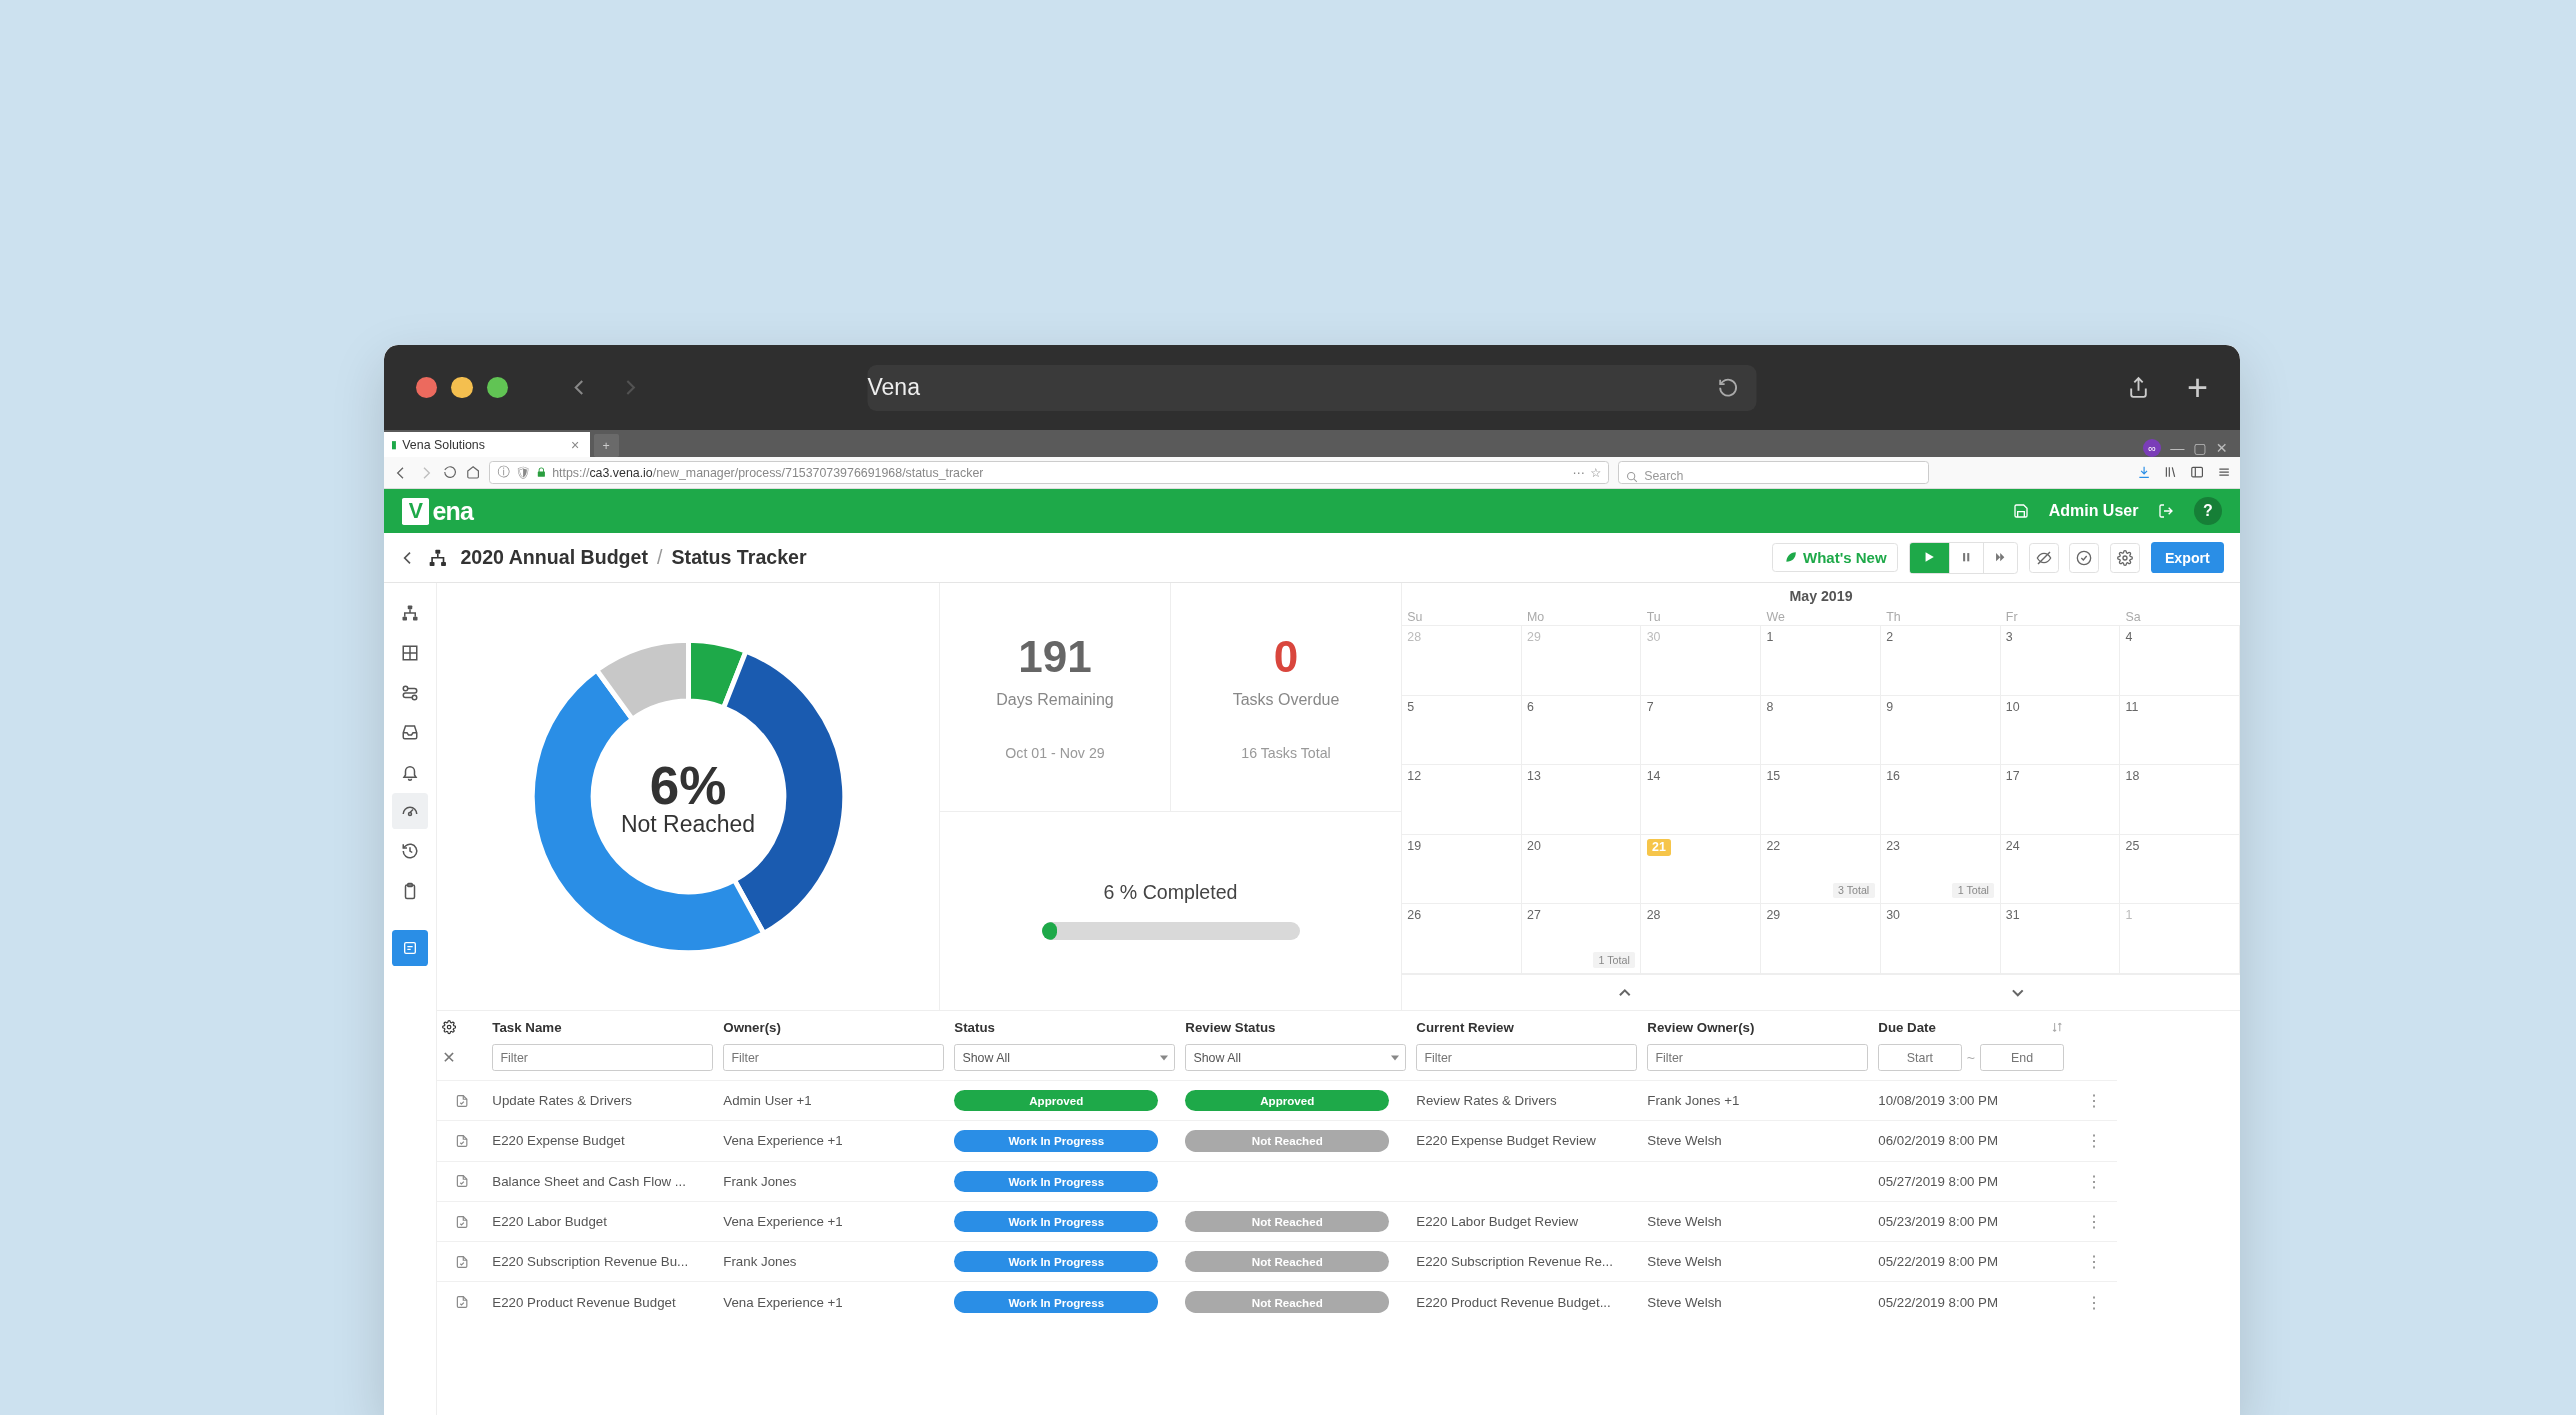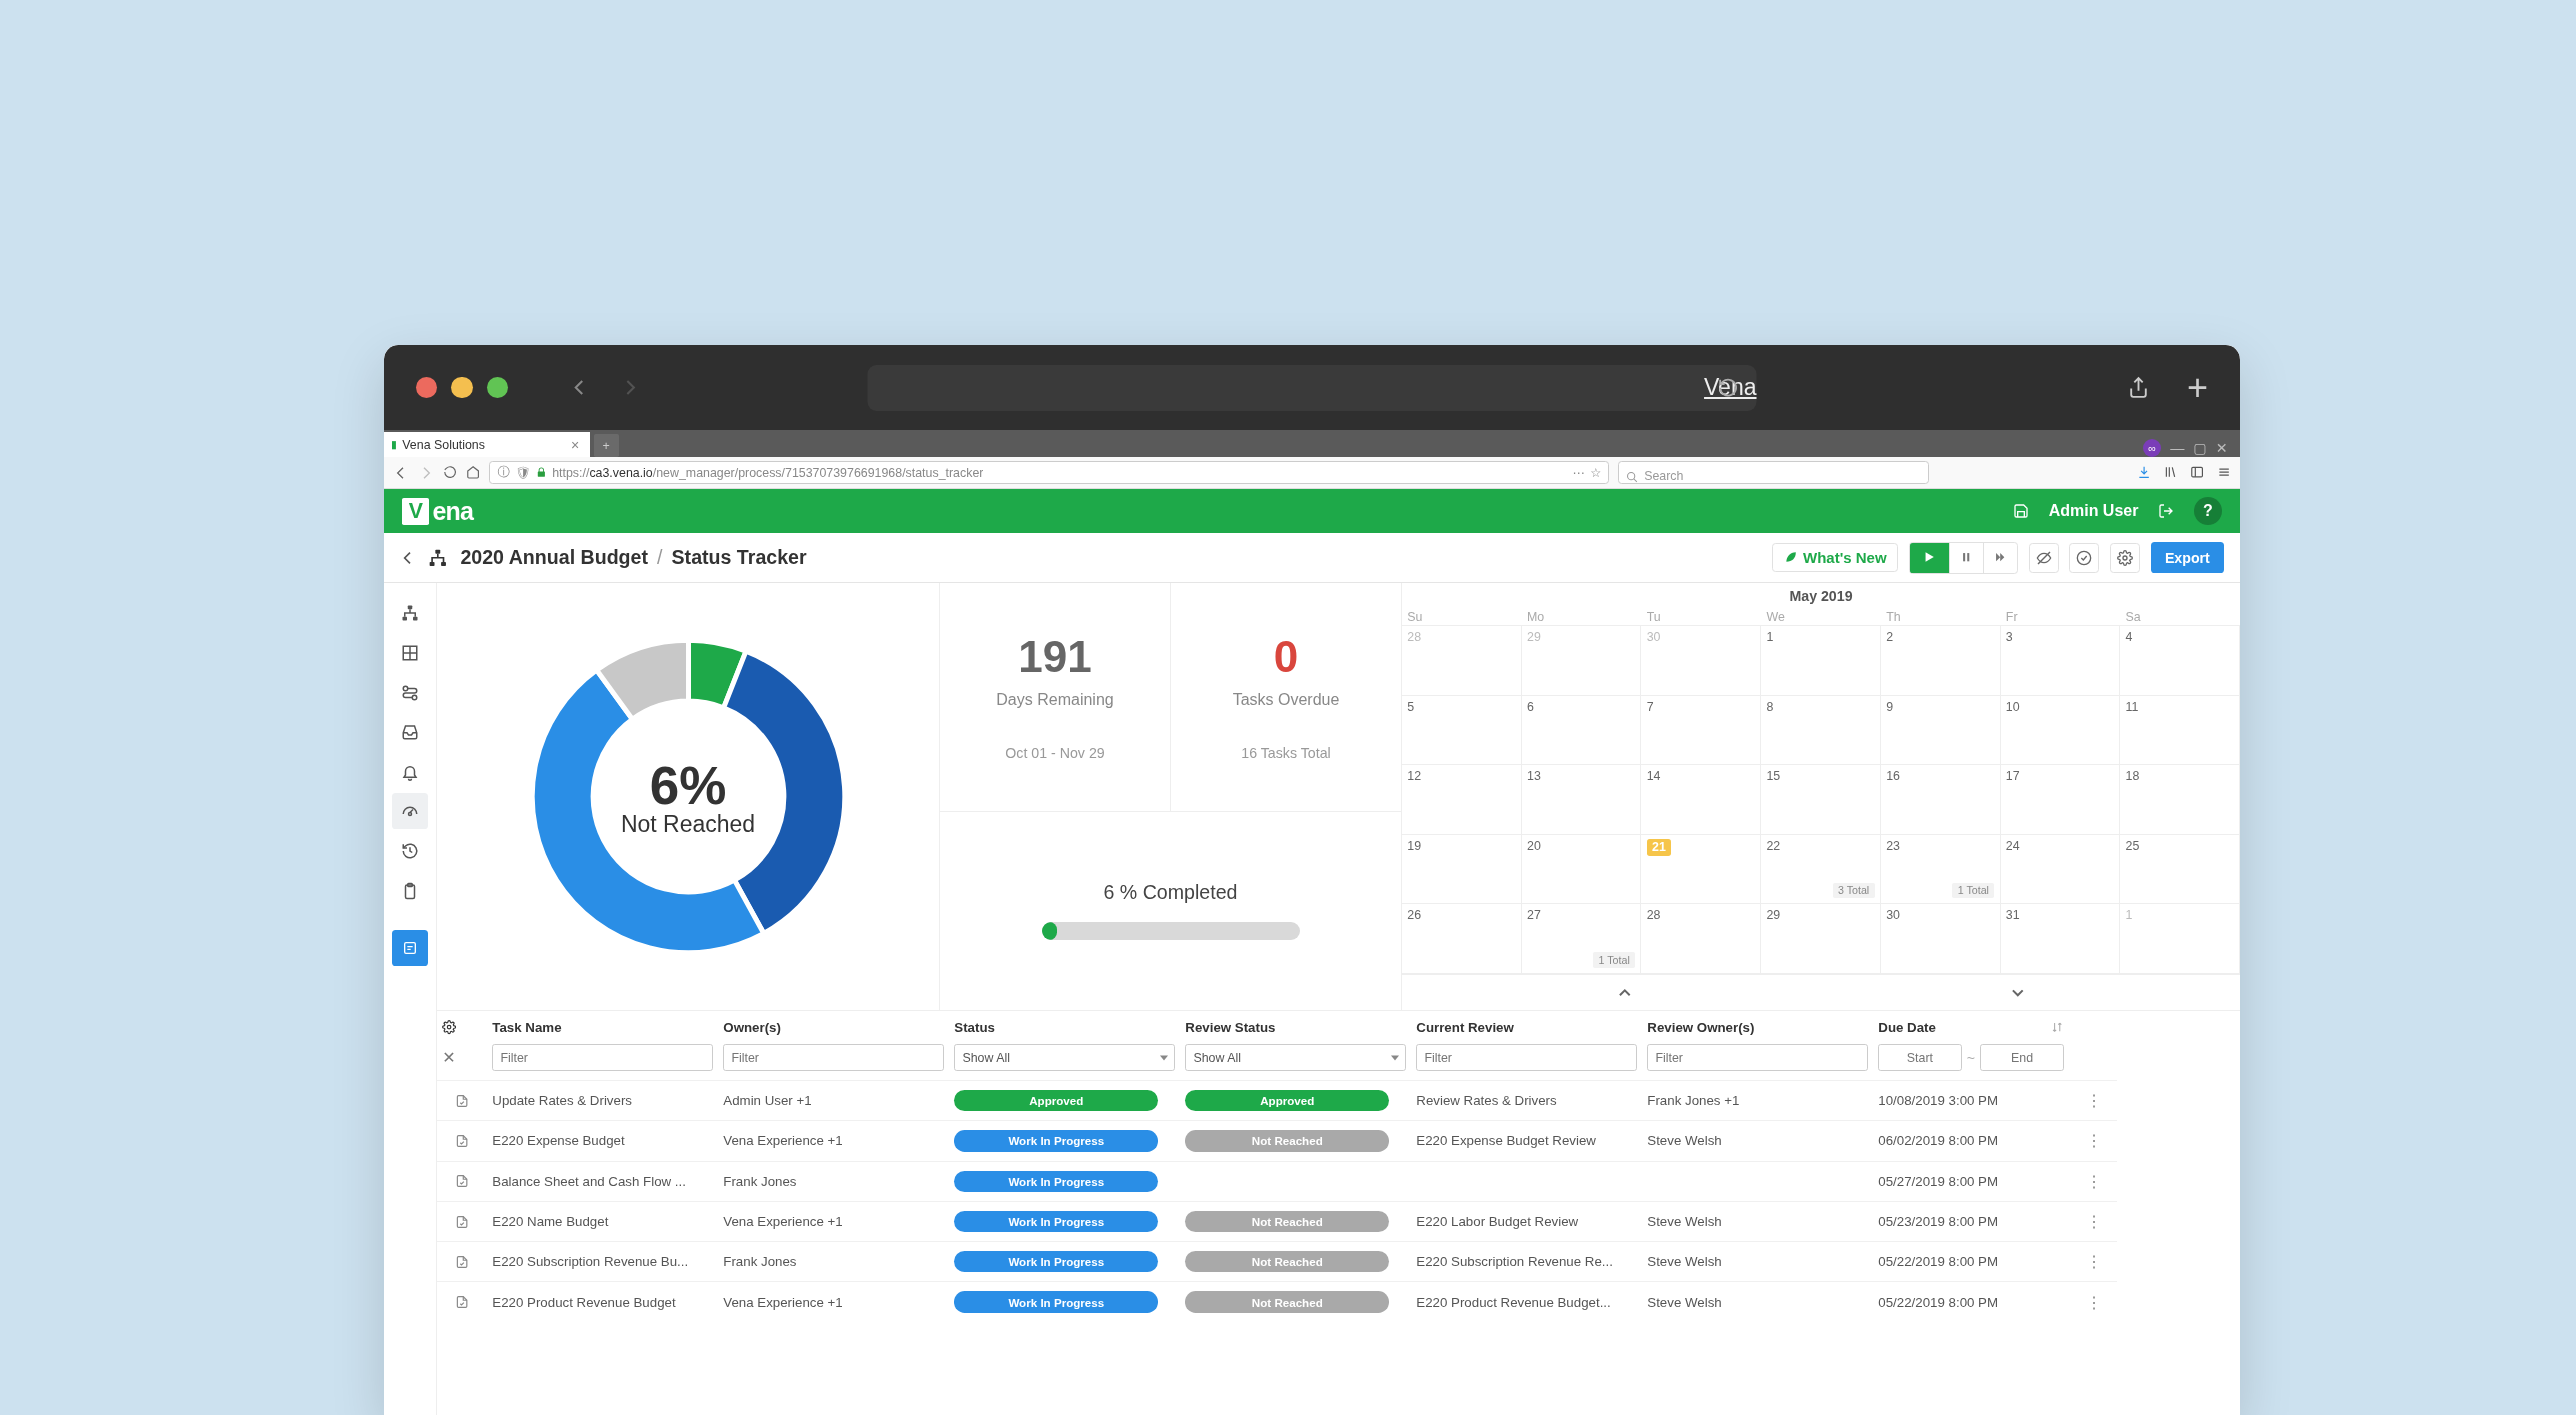--- a/index.html
+++ b/index.html
@@ -41,24 +41,23 @@
 .titlebar-url {
   position: absolute;
   left: 50%;
   transform: translateX(-50%);
   width: 889px;
   height: 46px;
   background: #3a3a3a;
   border-radius: 9px;
   display: flex;
   align-items: center;
-  justify-content: flex-end;
+  justify-content: flex-start;
   color: #eee;
   font-size: 23px;
-  text-decoration: underline;
 }
 .titlebar-url .reload { position: absolute; right: 18px; color: #aaa; }
 .titlebar-right { position: absolute; right: 32px; display: flex; gap: 36px; color: #ccc; align-items: center; }
 .titlebar-right svg { width: 25px; height: 25px; }
 .titlebar-right .plus { font-size: 36px; font-weight: 200; line-height: 1; }
 
 
 .tabs-row {
   height: 27px;
   background: #5a5a5a;
@@ -862,21 +861,21 @@
                 <span class="dots-i">⋮</span>
               </div></div>
             <div class="tbl-row body-row"><div class="tbl-cell icon-col">
                 <span class="doc-i">
                   <svg width="14.2" height="16" viewBox="0 0 24 24" fill="none" stroke="currentColor" stroke-width="2">
                     <path d="M14 3H6a2 2 0 0 0-2 2v14a2 2 0 0 0 2 2h12a2 2 0 0 0 2-2V9l-6-6z"></path>
                     <polyline points="14 3 14 9 20 9"></polyline>
                     <polyline points="9 15 11 17 15 13"></polyline>
                   </svg>
                 </span>
-              </div><div class="tbl-cell">E220 Name Budget</div><div class="tbl-cell">Vena Experience +1</div><div class="tbl-cell">
+              </div><div class="tbl-cell">E220 Labor Budget</div><div class="tbl-cell">Vena Experience +1</div><div class="tbl-cell">
                 <span class="pill wip">Work In Progress</span>
               </div><div class="tbl-cell">
                 <span class="pill notreached">Not Reached</span>
               </div><div class="tbl-cell">E220 Labor Budget Review</div><div class="tbl-cell">Steve Welsh</div><div class="tbl-cell">05/23/2019 8:00 PM</div><div class="tbl-cell icon-col">
                 <span class="dots-i">⋮</span>
               </div></div>
             <div class="tbl-row body-row"><div class="tbl-cell icon-col">
                 <span class="doc-i">
                   <svg width="14.2" height="16" viewBox="0 0 24 24" fill="none" stroke="currentColor" stroke-width="2">
                     <path d="M14 3H6a2 2 0 0 0-2 2v14a2 2 0 0 0 2 2h12a2 2 0 0 0 2-2V9l-6-6z"></path>

